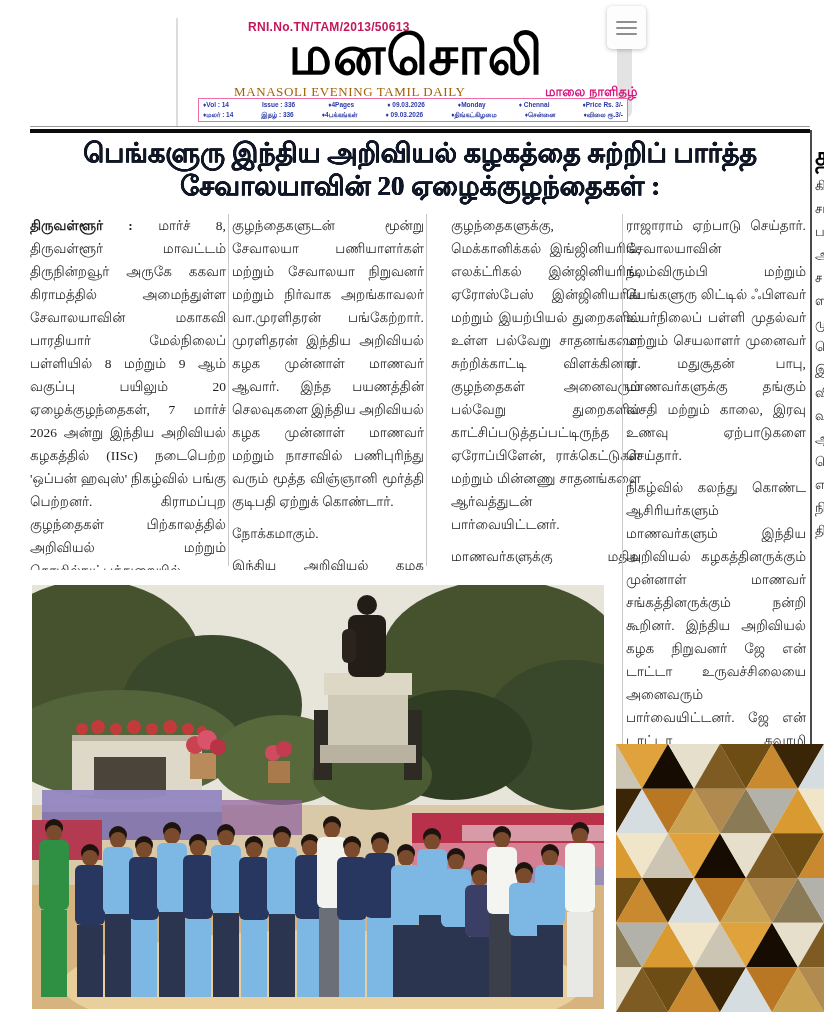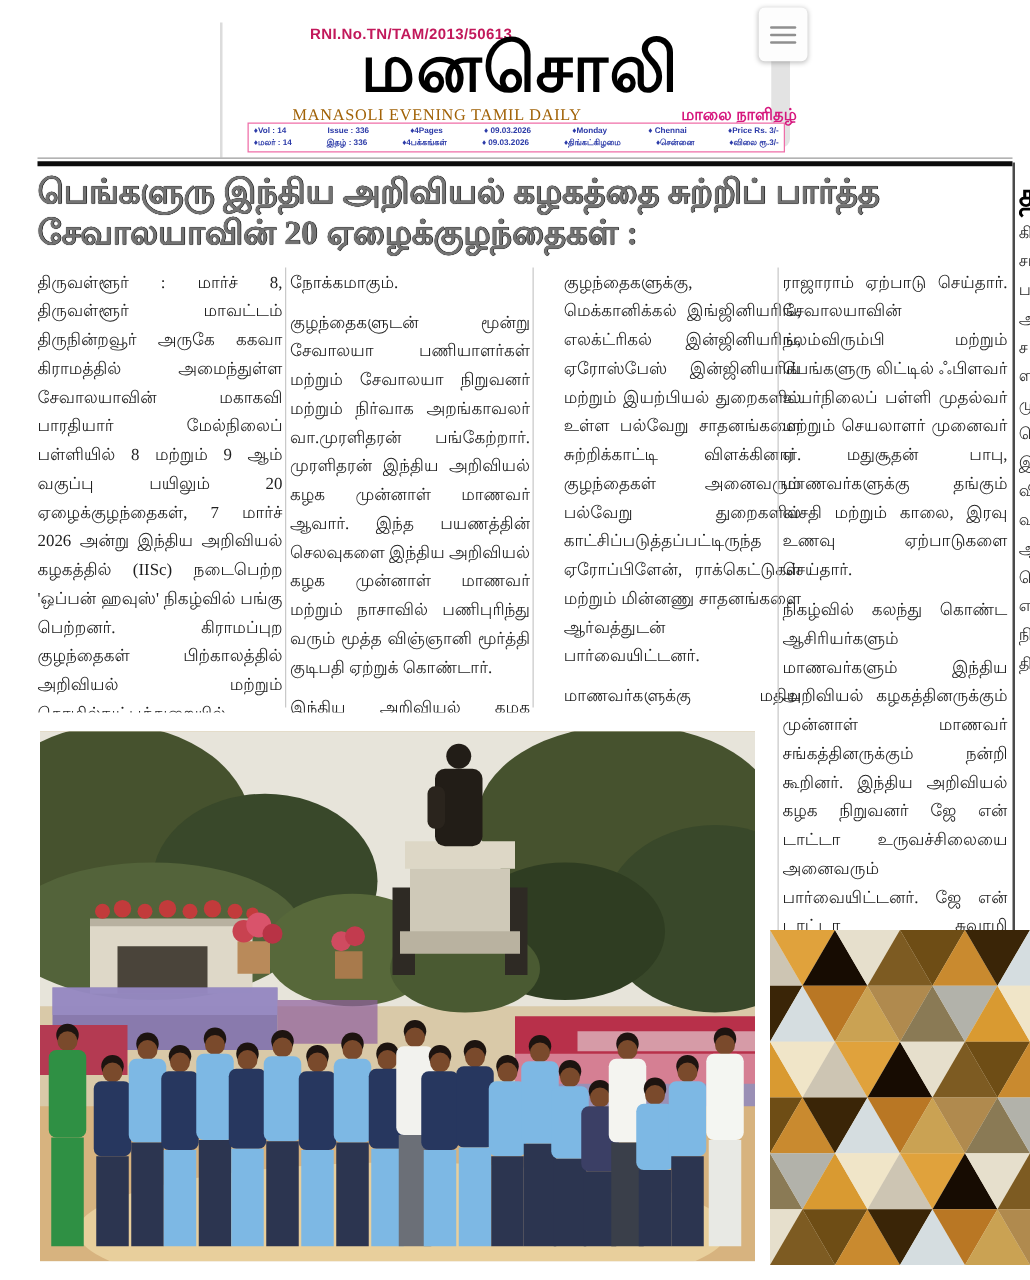--- a/index.html
+++ b/index.html
@@ -31,28 +31,28 @@
   
   .scroll-strip{left:617px;top:42px;width:15px;height:76px;background:#e3e3e3;border-radius:7px;}
   .menu-btn{left:607px;top:6px;width:39px;height:43px;background:#fdfdfd;border-radius:5px;
         box-shadow:0 1px 4px rgba(0,0,0,.25);display:flex;flex-direction:column;
         justify-content:center;align-items:center;gap:4px;cursor:pointer;}
   .menu-btn span{display:block;width:21px;height:2px;background:#8f8f8f;border-radius:1px;}
 
   
   .rule-light{left:30px;top:126px;width:780px;height:1px;background:#9b9b9b;}
   .rule-heavy{left:30px;top:129px;width:780px;height:4px;background:#0c0c0c;}
-  .headline{left:30px;top:137px;width:780px;text-align:left;color:#737373;
+  .headline{left:30px;top:137px;width:780px;text-align:center;color:#0f172a;
         font-weight:900;font-size:27px;line-height:33px;
         font-family:"Liberation Serif",serif;
         text-shadow:0 0 .6px #000, .4px 0 .4px #000;}
   .col{position:absolute;top:214px;overflow:hidden;text-align:justify;
         font-size:13.5px;line-height:23px;color:#1e1e1e;}
   .col p{margin:0 0 9px 0;}
-  .col b{font-weight:normal;}
+  .col b{font-weight:bold;}
   .col-sep{width:1px;background:#c9c9c9;top:214px;}
   .edge-rule{left:810px;top:130px;width:2px;height:620px;background:#4a4a4a;}
   .edge-sliver{left:815px;top:140px;width:9px;height:470px;overflow:hidden;
         color:#2a2a2a;font-size:13px;line-height:23px;}
   .edge-sliver .big{font-size:26px;font-weight:900;line-height:34px;color:#000;}
 
   
   .photo{left:32px;top:585px;width:572px;height:424px;overflow:hidden;background:#d9c9a8;}
   .mosaic{left:616px;top:744px;width:208px;height:268px;overflow:hidden;background:#f1e7d2;}
 </style>
@@ -93,22 +93,22 @@
   </div>
 
 <div class="abs rule-light"></div>
 <div class="abs rule-heavy"></div>
 <div class="abs headline">பெங்களுரு இந்திய அறிவியல் கழகத்தை சுற்றிப் பார்த்த சேவாலயாவின் 20 ஏழைக்குழந்தைகள் :</div>
 
 <div class="abs col" style="left:30px;width:196px;height:356px;">
     <p><b>திருவள்ளூர் : </b>மார்ச் 8, திருவள்ளூர் மாவட்டம் திருநின்றவூர் அருகே ககவா கிராமத்தில் அமைந்துள்ள சேவாலயாவின் மகாகவி பாரதியார் மேல்நிலைப் பள்ளியில் 8 மற்றும் 9 ஆம் வகுப்பு பயிலும் 20 ஏழைக்குழந்தைகள், 7 மார்ச் 2026 அன்று இந்திய அறிவியல் கழகத்தில் (IISc) நடைபெற்ற 'ஒப்பன் ஹவுஸ்' நிகழ்வில் பங்கு பெற்றனர். கிராமப்புற குழந்தைகள் பிற்காலத்தில் அறிவியல் மற்றும் தொழில்நுட்பத்துறையில் ஆர்வத்துடன் ஈடுபட வேண்டும் என்பதே இந்த முன்னெடுப்பின்</p>
   </div>
 <div class="abs col" style="left:232px;width:192px;height:356px;">
+    <p>குழந்தைகளுடன் மூன்று சேவாலயா பணியாளர்கள் மற்றும் சேவாலயா நிறுவனர் மற்றும் நிர்வாக அறங்காவலர் வா.முரளிதரன் பங்கேற்றார். முரளிதரன் இந்திய அறிவியல் கழக முன்னாள் மாணவர் ஆவார். இந்த பயணத்தின் செலவுகளை இந்திய அறிவியல் கழக முன்னாள் மாணவர் மற்றும் நாசாவில் பணிபுரிந்து வரும் மூத்த விஞ்ஞானி மூர்த்தி குடிபதி ஏற்றுக் கொண்டார்.</p>
     <p>நோக்கமாகும்.</p>
-    <p>குழந்தைகளுடன் மூன்று சேவாலயா பணியாளர்கள் மற்றும் சேவாலயா நிறுவனர் மற்றும் நிர்வாக அறங்காவலர் வா.முரளிதரன் பங்கேற்றார். முரளிதரன் இந்திய அறிவியல் கழக முன்னாள் மாணவர் ஆவார். இந்த பயணத்தின் செலவுகளை இந்திய அறிவியல் கழக முன்னாள் மாணவர் மற்றும் நாசாவில் பணிபுரிந்து வரும் மூத்த விஞ்ஞானி மூர்த்தி குடிபதி ஏற்றுக் கொண்டார்.</p>
     <p>இந்திய அறிவியல் கழக முன்னாள் மாணவர் சங்கத்தை சேர்ந்த பங்காருஸ்வாமி</p>
   </div>
 <div class="abs col" style="left:451px;width:190px;height:350px;">
     <p>குழந்தைகளுக்கு, மெக்கானிக்கல் இங்ஜினியரிங், எலக்ட்ரிகல் இன்ஜினியரிங், ஏரோஸ்பேஸ் இன்ஜினியரிங் மற்றும் இயற்பியல் துறைகளில் உள்ள பல்வேறு சாதனங்களை சுற்றிக்காட்டி விளக்கினார். குழந்தைகள் அனைவரும் பல்வேறு துறைகளில் காட்சிப்படுத்தப்பட்டிருந்த ஏரோப்பிளேன், ராக்கெட்டுகள் மற்றும் மின்னணு சாதனங்களை ஆர்வத்துடன் பார்வையிட்டனர்.</p>
     <p>மாணவர்களுக்கு மதிய உணவை முன்னாள் மாணவர் சங்கத் தலைவர் கணேசன்</p>
   </div>
 <div class="abs col" style="left:626px;width:180px;height:534px;">
     <p>ராஜாராம் ஏற்பாடு செய்தார். சேவாலயாவின் நலம்விரும்பி மற்றும் பெங்களுரு லிட்டில் ஃபிளவர் உயர்நிலைப் பள்ளி முதல்வர் மற்றும் செயலாளர் முனைவர் ஏ மதுசூதன் பாபு, மாணவர்களுக்கு தங்கும் வசதி மற்றும் காலை, இரவு உணவு ஏற்பாடுகளை செய்தார்.</p>
     <p>நிகழ்வில் கலந்து கொண்ட ஆசிரியர்களும் மாணவர்களும் இந்திய அறிவியல் கழகத்தினருக்கும் முன்னாள் மாணவர் சங்கத்தினருக்கும் நன்றி கூறினர். இந்திய அறிவியல் கழக நிறுவனர் ஜே என் டாட்டா உருவச்சிலையை அனைவரும் பார்வையிட்டனர். ஜே என் டாட்டா சுவாமி விவேகானந்தருடன் உரையாடிய பொழுது தான் இந்திய அறிவியல் கழகத்தை தோற்றுவிக்க வேண்டும் என்ற எண்ணம் உருவானது. சேவாலயாவின் செயல்பாடுகளுக்கான ஆதார சக்திகளில் ஒருவராக சுவாமி விவேகானந்தரும் திகழ்கிறார் என்பது குறிப்பிடத்தக்கது.</p>
   </div>

